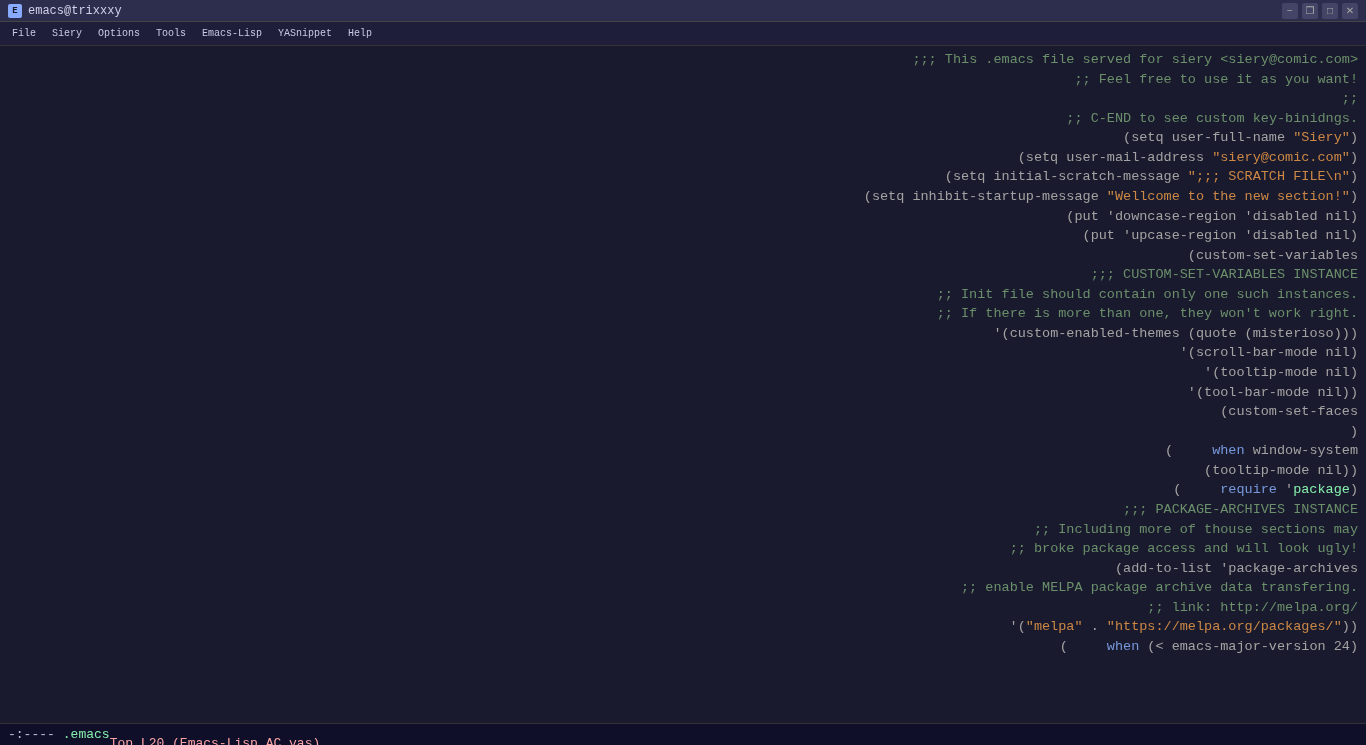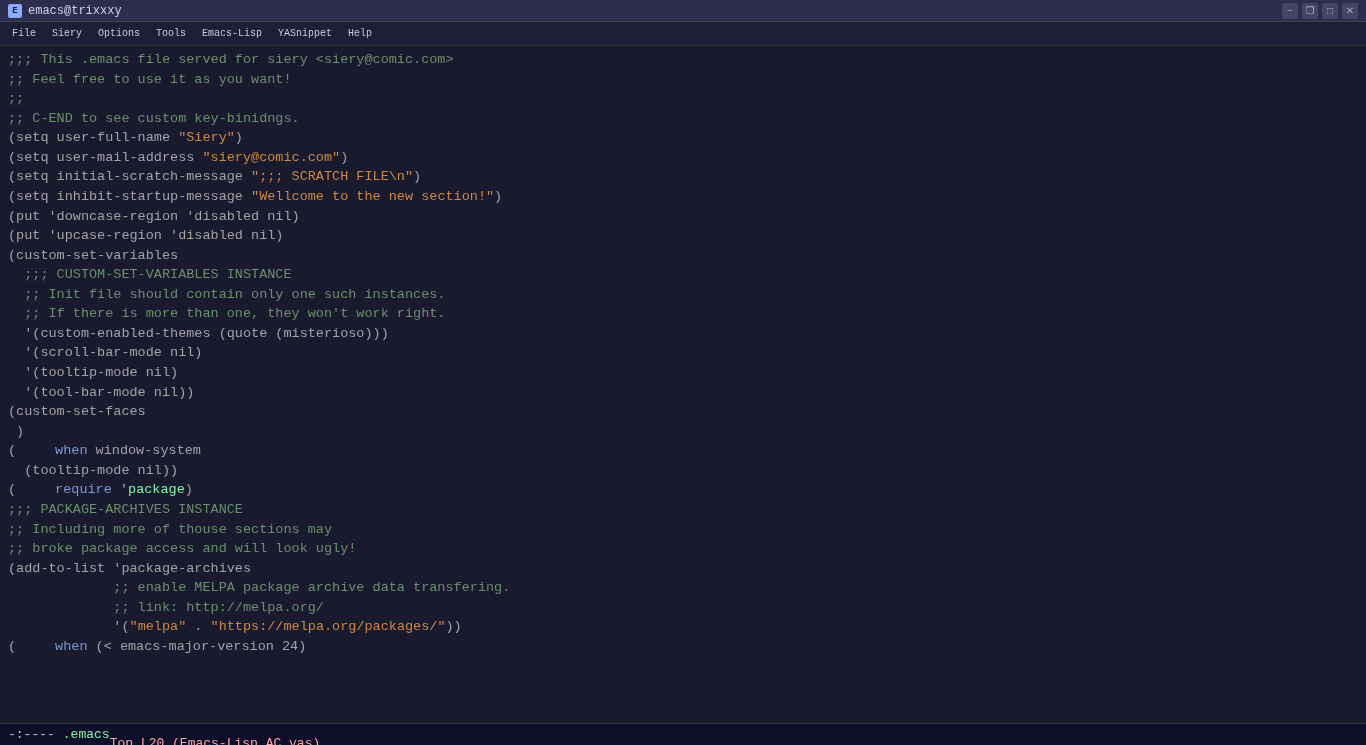--- a/index.html
+++ b/index.html
@@ -98,20 +98,21 @@
       padding: 4px 0;
     }
 
     #code-content {
       color: #c0c0d0;
       line-height: 1.45;
       padding: 0 8px;
       white-space: pre;
       font-family: 'Courier New', Courier, monospace;
       font-size: 13.5px;
+      text-align: right;
     }
 
     .comment {
       color: #6a8f6a;
     }
 
     .keyword {
       color: #7799dd;
       margin-left: 39px;
     }

